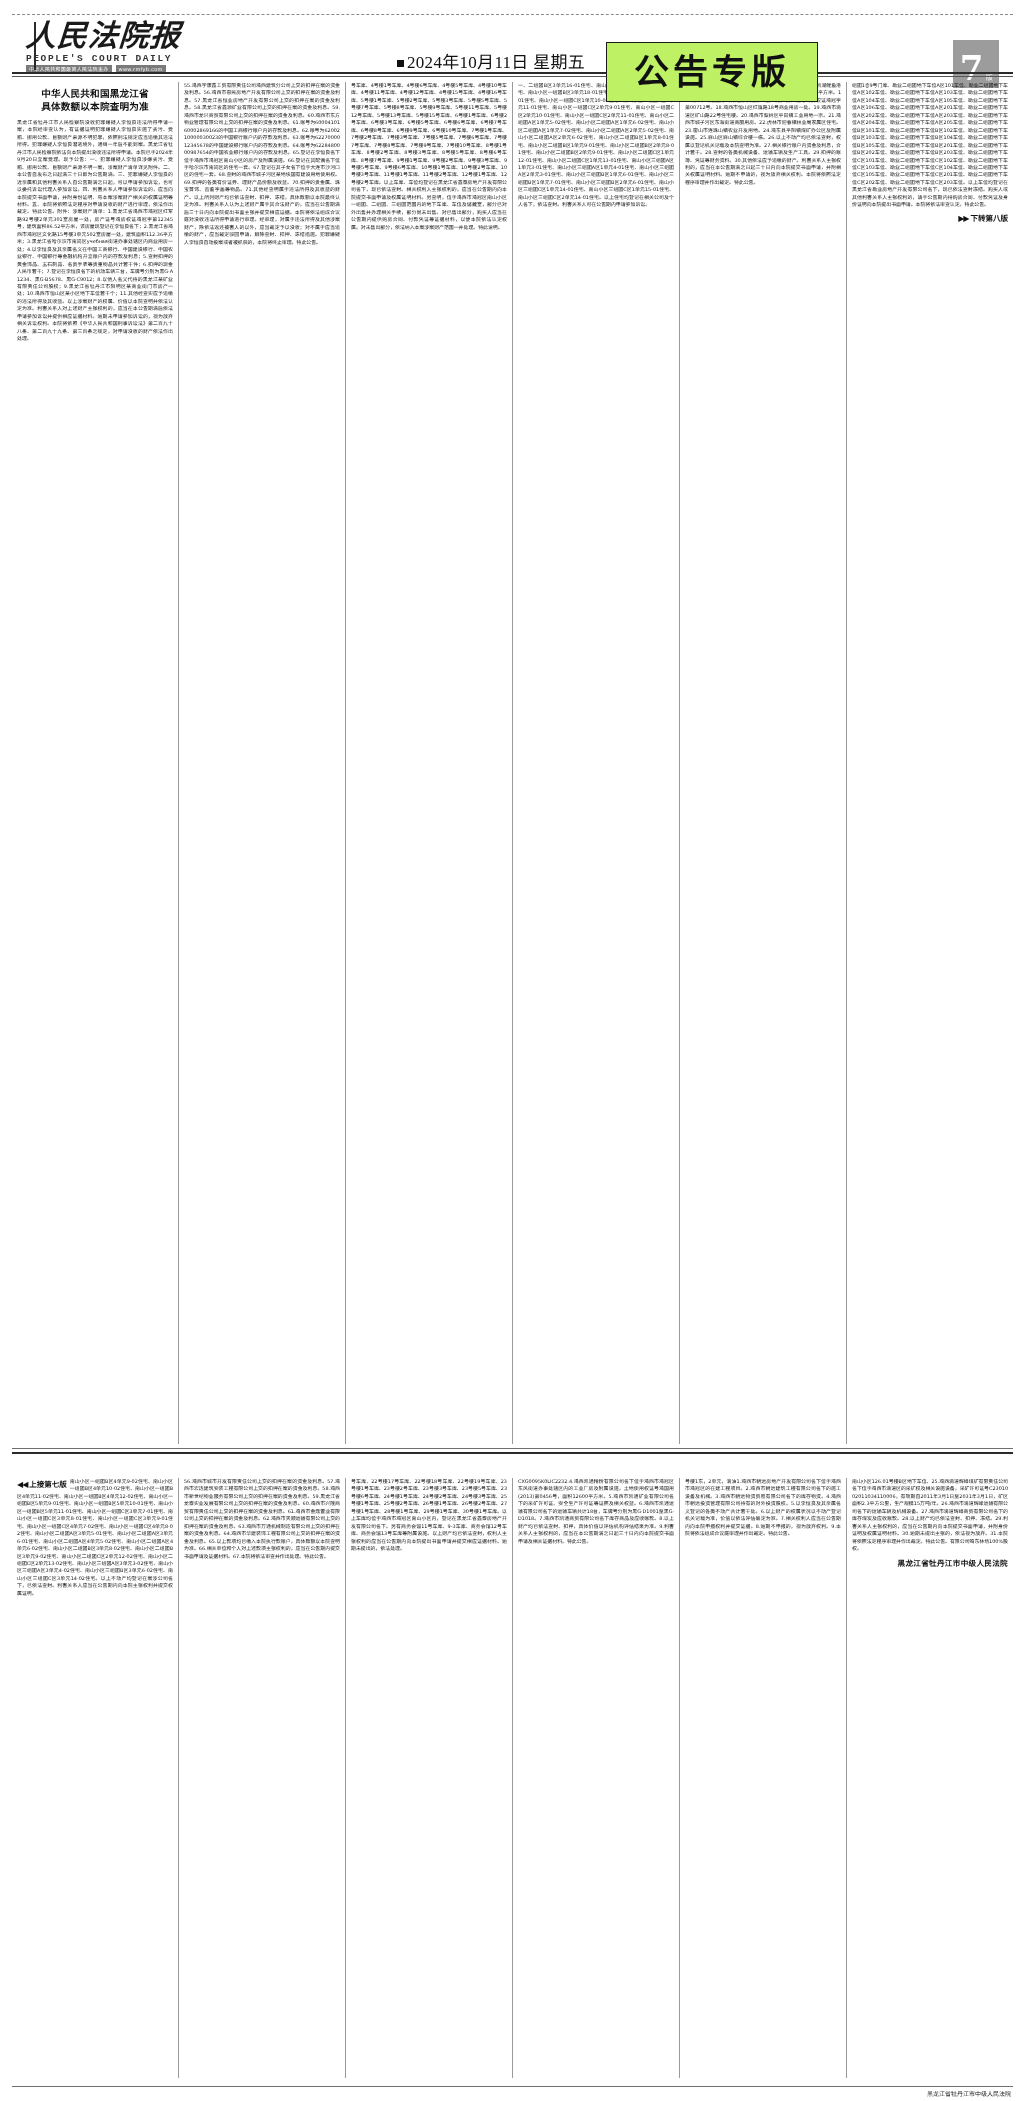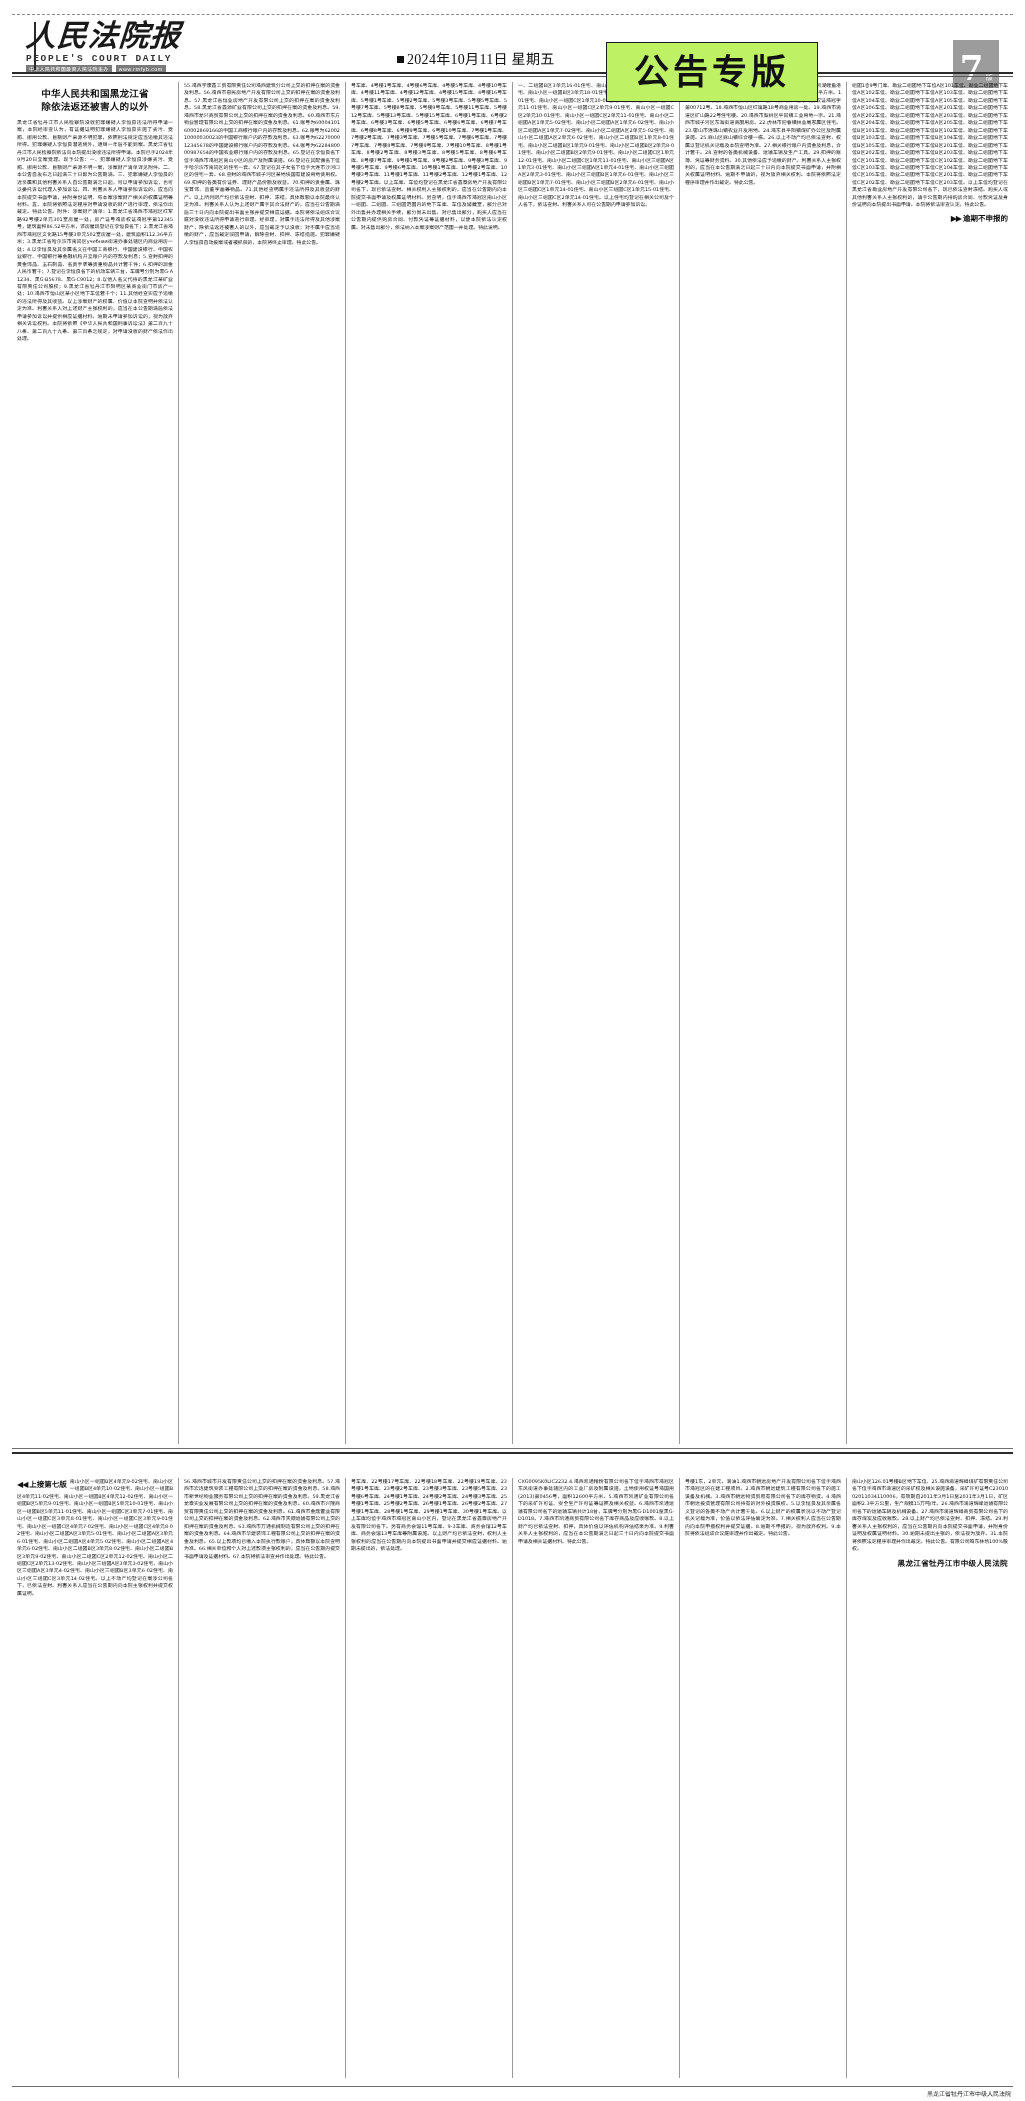--- a/index.html
+++ b/index.html
@@ -78,21 +78,21 @@
     position:absolute;
     left:8px; top:2px;
     width:2px; height:48px;
     background:#2b2b2b;
   }
 
   .date-line{
     position:absolute;
     left:385px; top:28px;
     font-family:"Liberation Serif","DejaVu Serif",serif;
-    font-size:14px;
+    font-size:17px;
     color:#111;
     white-space:nowrap;
     letter-spacing:.3px;
   }
   .date-line .sq{
     display:inline-block;
     width:7px;height:7px;
     background:#111;
     margin-right:3px;
     vertical-align:1px;
@@ -293,21 +293,21 @@
 
   <div class="hdr-rule-thick"></div>
   <div class="hdr-rule-thin"></div>
 
   <div class="block" id="block-top">
     <div class="cols">
 
       <div class="col">
         <div class="headline">
           <div>中华人民共和国黑龙江省</div>
-          <div>除依法返还被害人的以外</div>
+          <div>具体数额以本院查明为准</div>
         </div>
         <div class="body-text">黑龙江省牡丹江市人民检察院没收犯罪嫌疑人李恒良违法所得申请一案，本院经审查认为，有证据证明犯罪嫌疑人李恒良实施了贪污、受贿、挪用公款、巨额财产来源不明犯罪，依照刑法规定应当追缴其违法所得。犯罪嫌疑人李恒良潜逃境外，通缉一年后不能到案。黑龙江省牡丹江市人民检察院依法向本院提出没收违法所得申请。本院已于2024年9月20日立案受理。现予公告：一、犯罪嫌疑人李恒良涉嫌贪污、受贿、挪用公款、巨额财产来源不明一案，涉案财产清单详见附件。二、本公告自发布之日起满三十日即为公告期满。三、犯罪嫌疑人李恒良的近亲属和其他利害关系人自公告期满之日起，可以申请参加诉讼，也可以委托诉讼代理人参加诉讼。四、利害关系人申请参加诉讼的，应当向本院提交书面申请，并附身份证明、与本案涉案财产相关的权属证明等材料。五、本院将依照法定程序对申请没收的财产进行审理，依法作出裁定。特此公告。附件：涉案财产清单：1.黑龙江省鸡西市鸡冠区红军路92号楼2单元301室房屋一处，房产证号鸡房权证鸡冠字第12345号，建筑面积86.52平方米，该房屋现登记在李恒良名下；2.黑龙江省鸡西市鸡冠区文化路15号楼3单元502室房屋一处，建筑面积112.36平方米；3.黑龙江省哈尔滨市南岗区учебная街道办事处辖区内商业用房一处；4.以李恒良及其亲属名义在中国工商银行、中国建设银行、中国农业银行、中国银行等金融机构开立账户内的存款及利息；5.查封扣押的黄金饰品、玉石制品、名贵手表等贵重物品共计若干件；6.扣押的现金人民币若干；7.登记在李恒良名下的机动车辆三台，车牌号分别为黑G·A1234、黑G·B5678、黑G·C9012；8.以他人名义代持的黑龙江某矿业有限责任公司股权；9.黑龙江省牡丹江市阳明区某商业街门市房产一处；10.鸡西市恒山区某小区地下车位若干个；11.其他经查实应予追缴的违法所得及其收益。以上涉案财产的权属、价值以本院查明并依法认定为准。利害关系人对上述财产主张权利的，应当在本公告期满后依法申请参加诉讼并提供相应证据材料。逾期未申请参加诉讼的，视为放弃相关诉讼权利。本院将依照《中华人民共和国刑事诉讼法》第二百九十八条、第二百九十九条、第三百条之规定，对申请没收的财产依法作出处理。</div>
       </div>
 
       <div class="col">
         <div class="body-text">55.鸡西学康鑫工贸有限责任公司鸡西建筑分公司上交的扣押在案的资金及利息。56.鸡西市惠民房地产开发有限公司上交的扣押在案的资金及利息。57.黑龙江省恒业房地产开发有限公司上交的扣押在案的资金及利息。58.黑龙江省鑫源矿业有限公司上交的扣押在案的资金及利息。59.鸡西市龙兴商贸有限公司上交的扣押在案的资金及利息。60.鸡西市东方物业管理有限公司上交的扣押在案的资金及利息。61.账号为6000410160002869166的中国工商银行账户内的存款及利息。62.账号为6200210000030023的中国银行账户内的存款及利息。63.账号为6227000012345678的中国建设银行账户内的存款及利息。64.账号为6228480000987654的中国农业银行账户内的存款及利息。65.登记在李恒良名下位于鸡西市鸡冠区南山小区的房产及附属设施。66.登记在其配偶名下位于哈尔滨市南岗区的住宅一套。67.登记在其子女名下位于大连市沙河口区的住宅一套。68.查封的鸡西市城子河区某地块国有建设用地使用权。69.扣押的各类有价证券、理财产品份额及收益。70.扣押的贵金属、珠宝首饰、古董字画等物品。71.其他经查明属于违法所得及其收益的财产。以上所列财产均已依法查封、扣押、冻结，具体数额以本院最终认定为准。利害关系人认为上述财产属于其合法财产的，应当在公告期满后三十日内向本院提出书面主张并提交相应证据。本院将依法组成合议庭对没收违法所得申请进行审理。经审理，对属于违法所得及其他涉案财产，除依法返还被害人的以外，应当裁定予以没收；对不属于应当追缴的财产，应当裁定驳回申请，解除查封、扣押、冻结措施。犯罪嫌疑人李恒良自动投案或者被抓获的，本院将终止审理。特此公告。</div>
       </div>
 
       <div class="col">
         <div class="body-text">号车库、4号楼1号车库、4号楼6号车库、4号楼5号车库、4号楼10号车库、4号楼11号车库、4号楼12号车库、4号楼15号车库、4号楼16号车库、5号楼1号车库、5号楼2号车库、5号楼3号车库、5号楼5号车库、5号楼7号车库、5号楼8号车库、5号楼9号车库、5号楼11号车库、5号楼12号车库、5号楼13号车库、5号楼15号车库、6号楼1号车库、6号楼2号车库、6号楼3号车库、6号楼5号车库、6号楼6号车库、6号楼7号车库、6号楼8号车库、6号楼9号车库、6号楼10号车库、7号楼1号车库、7号楼2号车库、7号楼3号车库、7号楼5号车库、7号楼6号车库、7号楼7号车库、7号楼8号车库、7号楼9号车库、7号楼10号车库、8号楼1号车库、8号楼2号车库、8号楼3号车库、8号楼5号车库、8号楼6号车库、8号楼7号车库、9号楼1号车库、9号楼2号车库、9号楼3号车库、9号楼5号车库、9号楼6号车库、10号楼1号车库、10号楼2号车库、10号楼3号车库、11号楼1号车库、11号楼2号车库、12号楼1号车库、12号楼2号车库。以上车库、车位均登记在黑龙江省鑫泰房地产开发有限公司名下，现已依法查封。相关权利人主张权利的，应当在公告期内向本院提交书面申请及权属证明材料。另查明，位于鸡西市鸡冠区南山小区一组团、二组团、三组团范围内的地下车库、车位及储藏室，部分已对外出售并办理相关手续，部分尚未出售。对已售出部分，购买人应当在公告期内提供购房合同、付款凭证等证据材料，以便本院依法认定权属。对未售出部分，依法纳入本案涉案财产范围一并处理。特此说明。</div>
@@ -317,21 +317,21 @@
         <div class="body-text">一、二组团B区3单元16-01住宅、南山小区一组团B区3单元17-01住宅、南山小区一组团B区3单元18-01住宅、南山小区一组团C区1单元9-01住宅、南山小区一组团C区1单元10-01住宅、南山小区一组团C区1单元11-01住宅、南山小区一组团C区2单元9-01住宅、南山小区一组团C区2单元10-01住宅、南山小区一组团C区2单元11-01住宅、南山小区二组团A区1单元5-02住宅、南山小区二组团A区1单元6-02住宅、南山小区二组团A区1单元7-02住宅、南山小区二组团A区2单元5-02住宅、南山小区二组团A区2单元6-02住宅、南山小区二组团B区1单元8-01住宅、南山小区二组团B区1单元9-01住宅、南山小区二组团B区2单元8-01住宅、南山小区二组团B区2单元9-01住宅、南山小区二组团C区1单元12-01住宅、南山小区二组团C区1单元13-01住宅、南山小区三组团A区1单元3-01住宅、南山小区三组团A区1单元4-01住宅、南山小区三组团A区2单元3-01住宅、南山小区三组团B区1单元6-01住宅、南山小区三组团B区1单元7-01住宅、南山小区三组团B区2单元6-01住宅、南山小区三组团C区1单元14-01住宅、南山小区三组团C区1单元15-01住宅、南山小区三组团C区2单元14-01住宅。以上住宅均登记在相关公司及个人名下，依法查封。利害关系人可在公告期内申请参加诉讼。</div>
       </div>
 
       <div class="col">
         <div class="body-text">址:三道河畜牧三道西度假区高一制楼区B14栋。16.密山市兴凯湖鲤鱼港度假村，土地使用权证号密国用(2011)第135号，面积3.5万平方米。17.鸡西市鸡冠区南山街道办事处办公楼一处，房产证号鸡房权证鸡冠字第00712号。18.鸡西市恒山区红旗路18号商业用房一处。19.鸡西市滴道区矿山路22号住宅楼。20.鸡西市梨树区平岗镇工业用地一宗。21.鸡西市城子河区东海街道商服用房。22.虎林市迎春镇林业局家属区住宅。23.密山市连珠山镇农业开发用地。24.鸡东县平阳镇煤矿办公区及附属设施。25.麻山区麻山镇综合楼一栋。26.以上不动产均已依法查封，权属以登记机关记载及本院查明为准。27.相关银行账户内资金及利息，合计若干。28.查封的各类机械设备、运输车辆及生产工具。29.扣押的账簿、凭证等财务资料。30.其他依法应予追缴的财产。利害关系人主张权利的，应当在本公告期满之日起三十日内向本院提交书面申请，并附相关权属证明材料。逾期不申请的，视为放弃相关权利。本院将依照法定程序审理并作出裁定。特此公告。</div>
       </div>
 
       <div class="col">
         <div class="body-text">组团1층9号门库、勘业二组团地下车位A区101车位、勘业二组团地下车位A区102车位、勘业二组团地下车位A区103车位、勘业二组团地下车位A区104车位、勘业二组团地下车位A区105车位、勘业二组团地下车位A区106车位、勘业二组团地下车位A区201车位、勘业二组团地下车位A区202车位、勘业二组团地下车位A区203车位、勘业二组团地下车位A区204车位、勘业二组团地下车位A区205车位、勘业二组团地下车位B区101车位、勘业二组团地下车位B区102车位、勘业二组团地下车位B区103车位、勘业二组团地下车位B区104车位、勘业二组团地下车位B区105车位、勘业二组团地下车位B区201车位、勘业二组团地下车位B区202车位、勘业二组团地下车位B区203车位、勘业二组团地下车位C区101车位、勘业二组团地下车位C区102车位、勘业二组团地下车位C区103车位、勘业二组团地下车位C区104车位、勘业二组团地下车位C区105车位、勘业二组团地下车位C区201车位、勘业二组团地下车位C区202车位、勘业二组团地下车位C区203车位。以上车位均登记在黑龙江省勘业房地产开发有限公司名下，现已依法查封冻结。购买人或其他利害关系人主张权利的，请于公告期内持购房合同、付款凭证及身份证明向本院提出书面申请。本院将依法审查认定。特此公告。</div>
         <div class="jump-marker jump-right">
-          <span class="arrow">▶▶</span><span>逾期不申报的</span>
+          <span class="arrow">▶▶</span><span>下转第八版</span>
         </div>
       </div>
 
     </div>
   </div>
 
   <div class="sep-rule" id="sep-a"></div>
   <div class="sep-rule" id="sep-b"></div>
 
   <div class="block" id="block-bottom">

